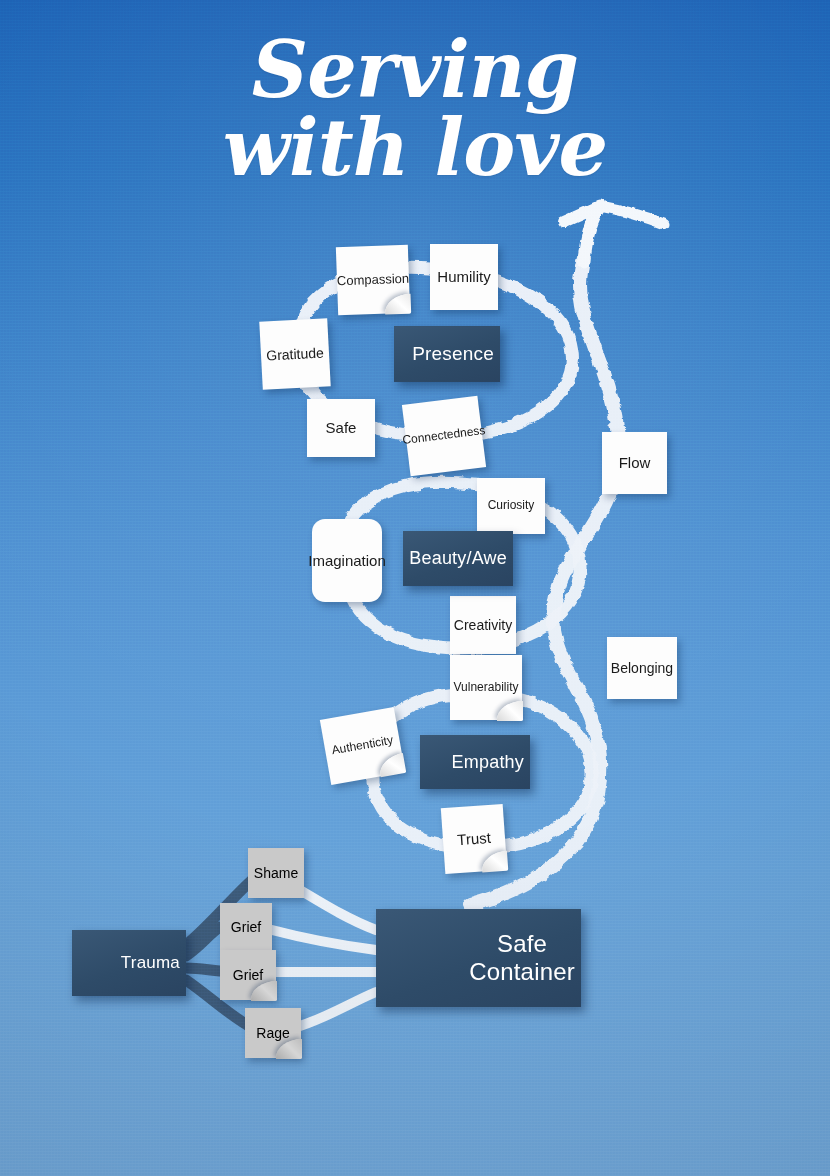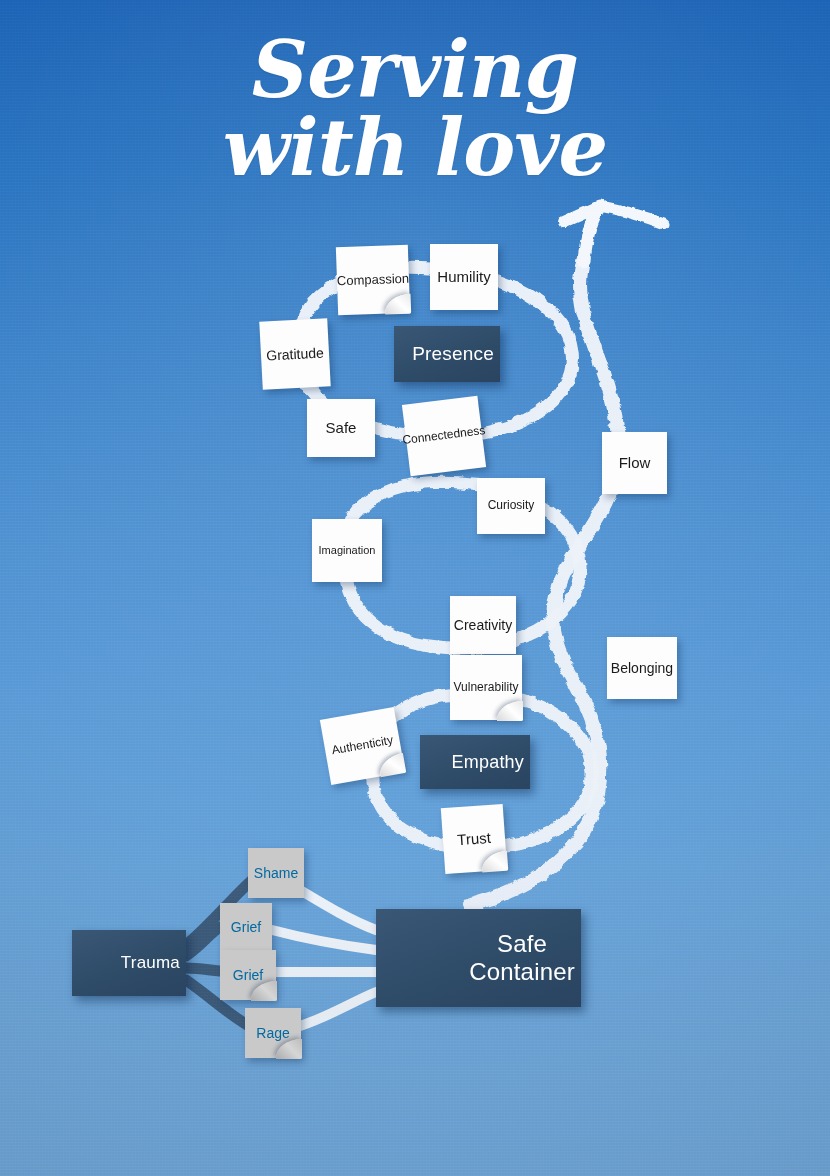--- a/index.html
+++ b/index.html
@@ -60,21 +60,21 @@
     position:absolute;
     background:#fdfdfd;
     color:#1b1b1b;
     display:flex;align-items:center;justify-content:center;
     text-align:center;
     box-sizing:border-box;
     font-size:14px;
     box-shadow:3px 4px 7px rgba(0,30,70,.30);
     z-index:20;
   }
-  .note.gray{background:#c9c9c9;color:#0369a1;align-items:center;}
+  .note.gray{background:#c9c9c9;color:#000000;align-items:center;}
   
   .note.curl::after{
     content:"";position:absolute;right:-1px;bottom:-1px;
     width:26px;height:20px;
     background:linear-gradient(225deg,#e9e9e9 0%,#ffffff 45%,#d8d8d8 100%);
     border-bottom-right-radius:2px;
     border-top-left-radius:28px 20px;
     box-shadow:-2px -2px 4px rgba(0,30,70,.28);
   }
   .note.gray.curl::after{
@@ -184,21 +184,21 @@
       </div>
       <div class="note" id="note-connectedness" style="left: 406px; top: 400px; width: 76px; height: 72px; font-size: 12px; transform: rotate(-7deg);">
         <span class="tx">Connectedness</span>
       </div>
       <div class="note" id="note-flow" style="left: 602px; top: 432px; width: 65px; height: 62px; font-size: 15px;">
         <span class="tx">Flow</span>
       </div>
       <div class="note" id="note-curiosity" style="left: 477px; top: 478px; width: 68px; height: 56px; font-size: 12px;">
         <span class="tx">Curiosity</span>
       </div>
-      <div class="note" id="note-imagination" style="left: 312px; top: 519px; width: 70px; height: 63px; font-size: 11px;">
+      <div class="note" id="note-imagination" style="left: 312px; top: 519px; width: 70px; height: 83px; font-size: 15px; border-radius: 13px;">
         <span class="tx">Imagination</span>
       </div>
       <div class="note" id="note-creativity" style="left: 450px; top: 596px; width: 66px; height: 58px; font-size: 14px;">
         <span class="tx">Creativity</span>
       </div>
       <div class="note curl" id="note-vulnerability" style="left: 450px; top: 655px; width: 72px; height: 65px; font-size: 12px;">
         <span class="tx">Vulnerability</span>
       </div>
       <div class="note" id="note-belonging" style="left: 607px; top: 637px; width: 70px; height: 62px; font-size: 14px;">
         <span class="tx">Belonging</span>
@@ -218,20 +218,23 @@
       <div class="note gray curl" id="note-grief" style="left: 220px; top: 950px; width: 56px; height: 50px; font-size: 14px;">
         <span class="tx">Grief</span>
       </div>
       <div class="note gray curl" id="note-rage" style="left: 245px; top: 1008px; width: 56px; height: 50px; font-size: 14px;">
         <span class="tx">Rage</span>
       </div>
     </div>
 
   <div class="card" id="card-presence">
     <span class="tx">Presence</span>
+  </div>
+  <div class="card" id="card-beauty">
+    <span class="tx">Beauty/Awe</span>
   </div>
   <div class="card" id="card-empathy">
     <span class="tx">Empathy</span>
   </div>
   <div class="card" id="card-trauma">
     <span class="tx">Trauma</span>
   </div>
   <div class="card" id="card-safe">
     <span class="tx">
       <span>Safe</span><br>

